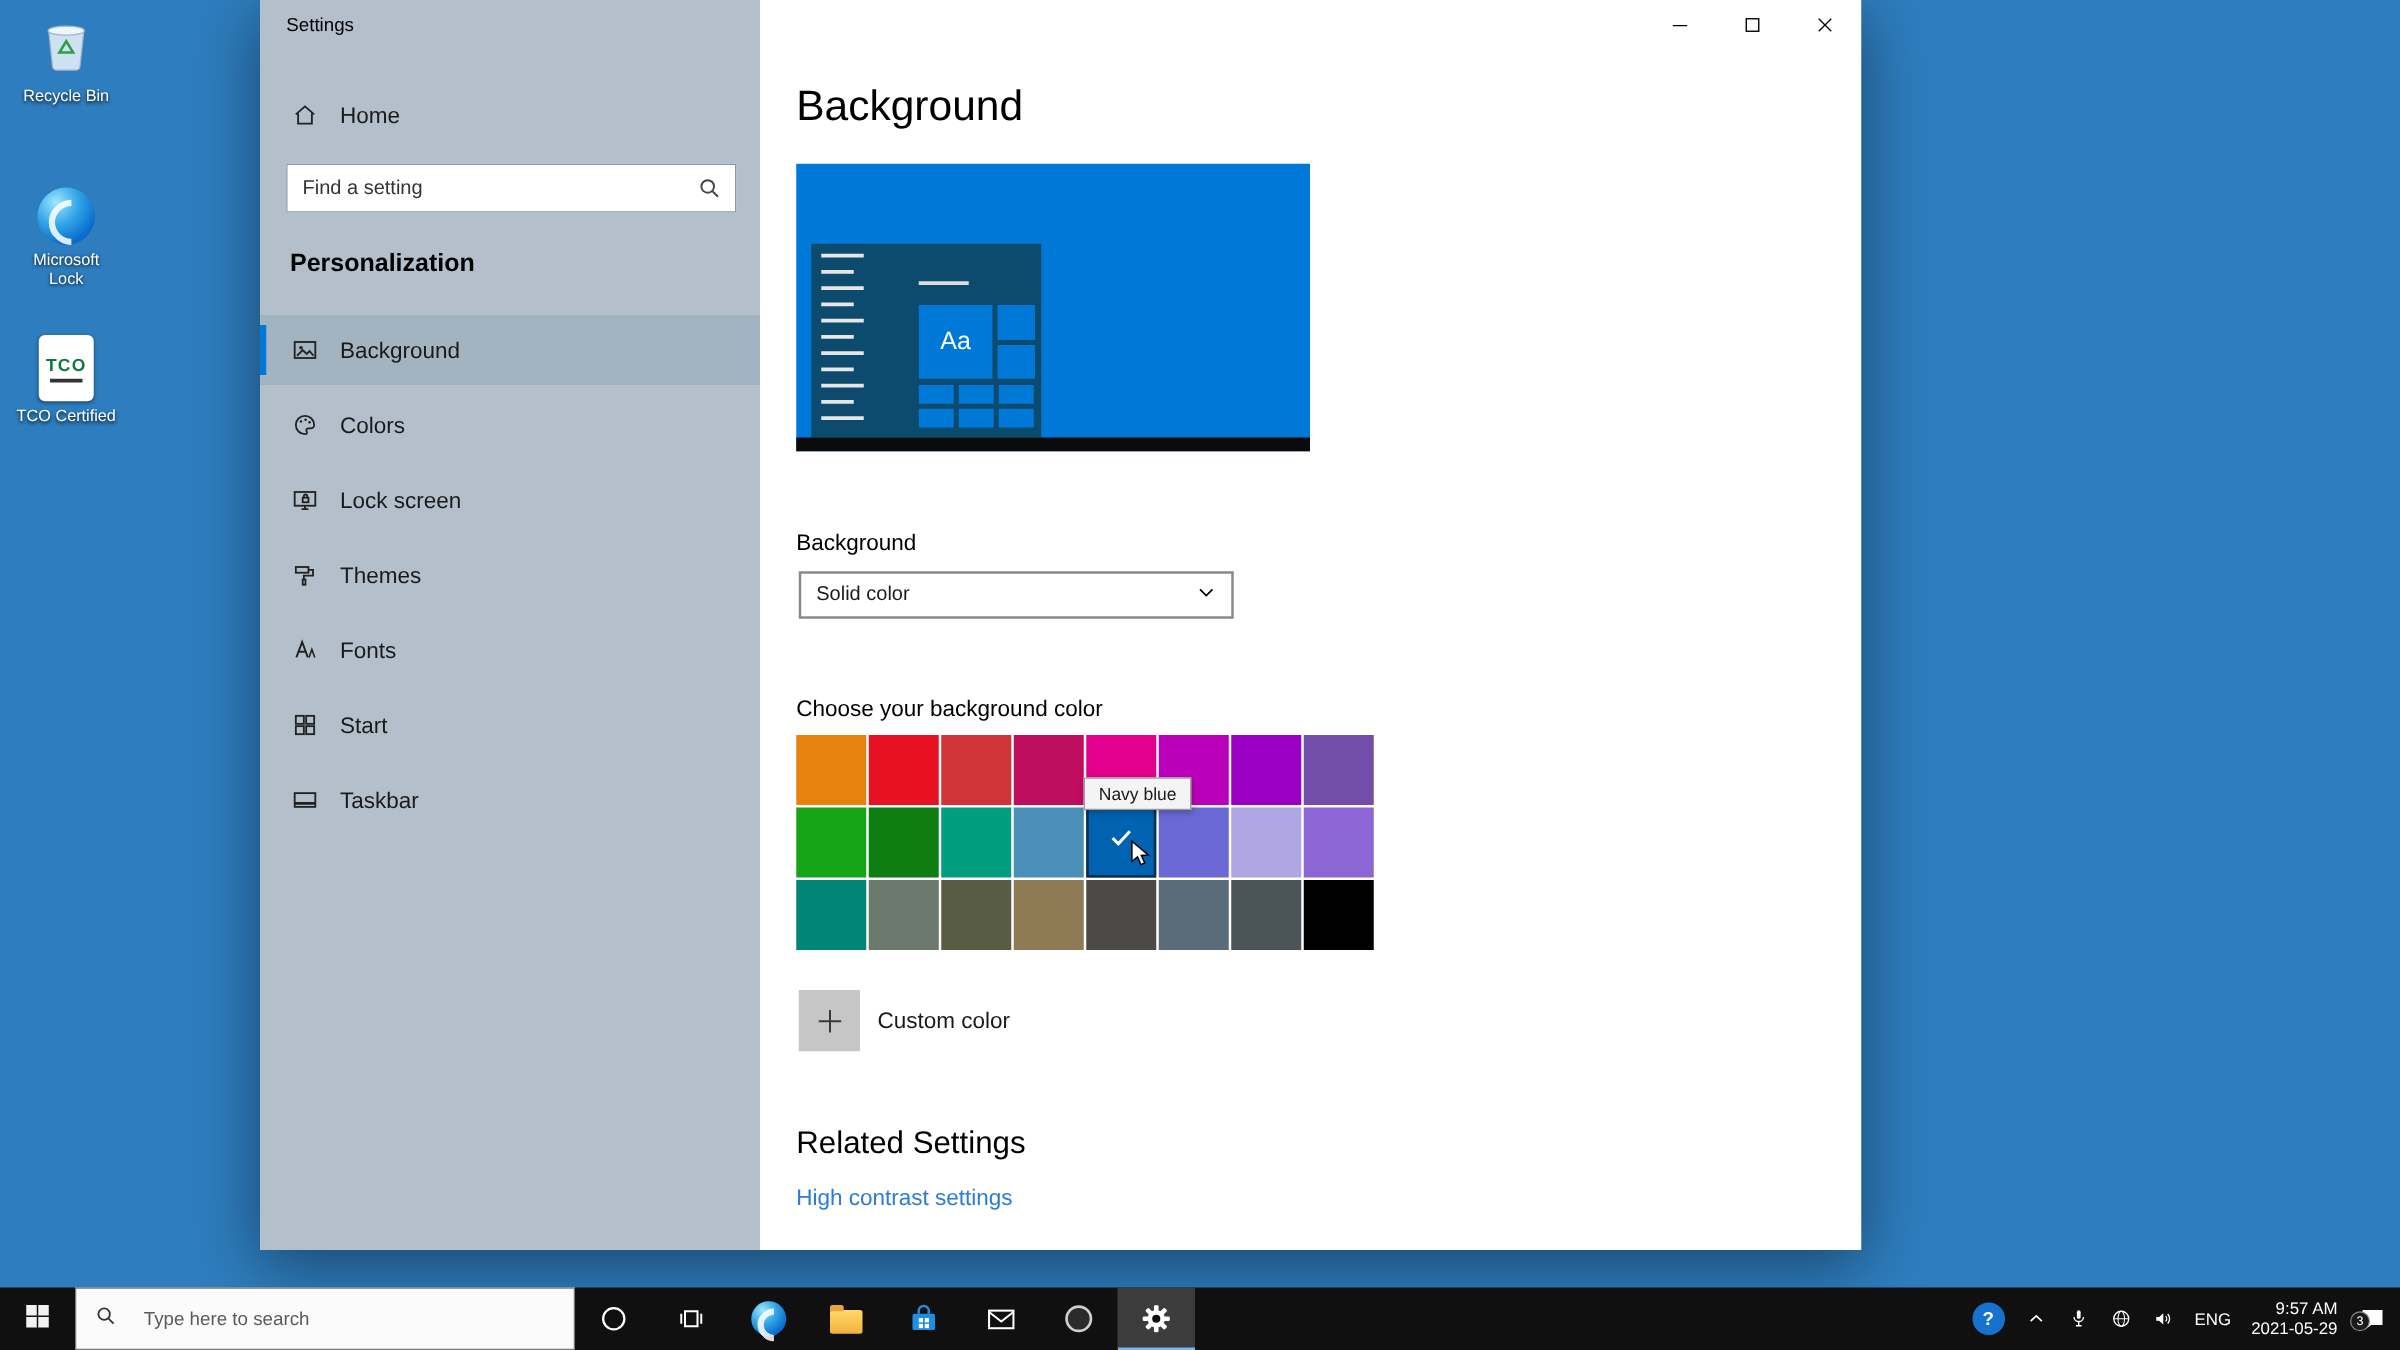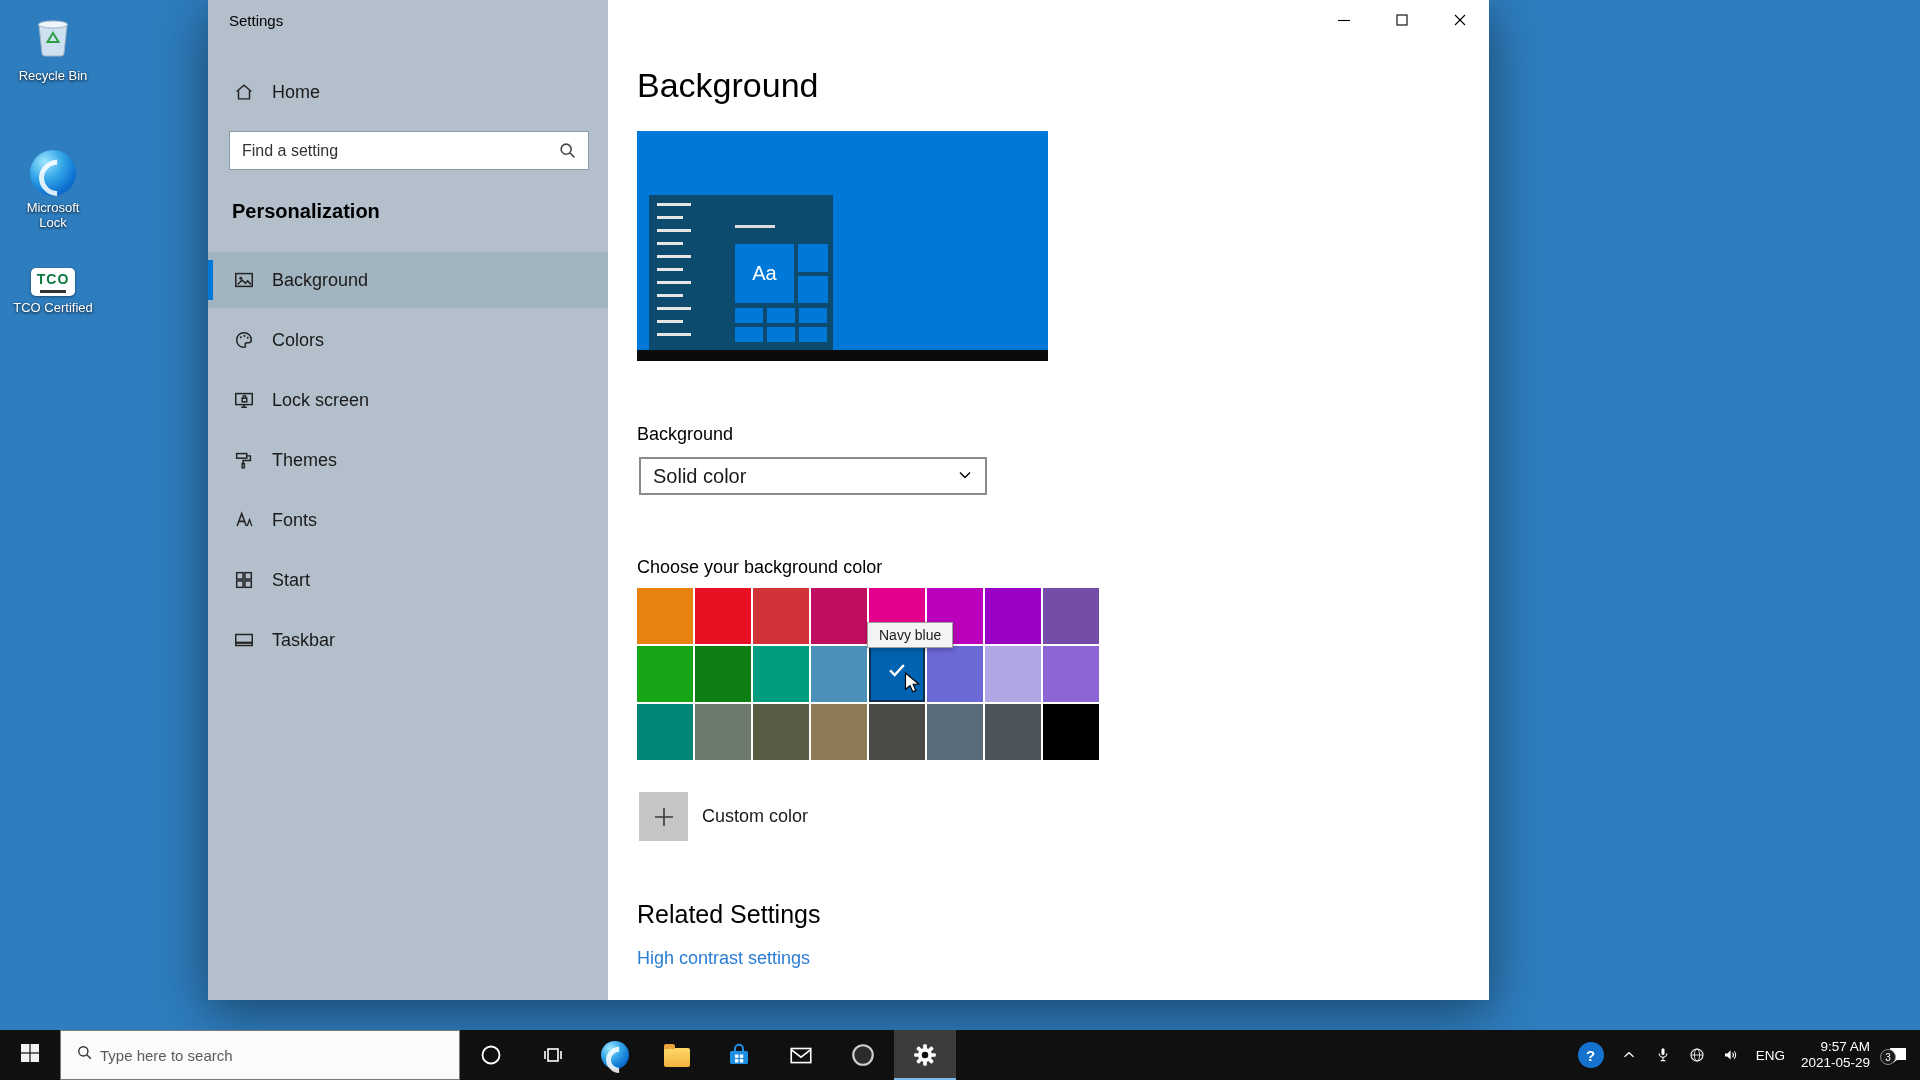--- a/index.html
+++ b/index.html
@@ -11,21 +11,21 @@
   body{font-family:"Liberation Sans","DejaVu Sans",sans-serif;color:#1a1a1a;}
   .stage{position:relative;width:1920px;height:1080px;background:var(--desktop);overflow:hidden;}
 
   
   .desk-icon{position:absolute;left:10px;width:86px;display:flex;flex-direction:column;align-items:center;gap:5px;cursor:default;}
   .di-label{font-size:13px;color:#fff;text-align:center;line-height:1.15;text-shadow:0 1px 3px rgba(0,0,0,.9);}
   .edge-ball{position:relative;width:46px;height:46px;border-radius:50%;
     background:radial-gradient(circle at 32% 26%,#9ee7ff 0%,#35a7e8 38%,#0b6fd0 72%,#0a4fae 100%);}
   .edge-ball::after{content:"";position:absolute;left:19%;top:21%;width:56%;height:56%;border-radius:50%;
     border:5px solid rgba(255,255,255,.85);border-right-color:transparent;border-bottom-color:transparent;transform:rotate(-45deg);}
-  .tco-card{width:44px;height:28px;background:#fff;border-radius:5px;display:flex;flex-direction:column;align-items:center;justify-content:center;gap:3px;box-shadow:0 1px 3px rgba(0,0,0,.4);}
+  .tco-card{width:44px;height:53px;background:#fff;border-radius:5px;display:flex;flex-direction:column;align-items:center;justify-content:center;gap:3px;box-shadow:0 1px 3px rgba(0,0,0,.4);}
   .tco-text{color:#0c7a3e;font-weight:bold;font-size:14px;letter-spacing:1px;}
   .tco-bar{width:26px;height:3px;background:#333;}
 
   
   .window{position:absolute;left:208px;top:0;width:1281px;height:1000px;display:flex;box-shadow:0 12px 50px rgba(0,0,0,.45);}
   .sidebar{flex:none;width:400px;background:var(--sidebar-bg);position:relative;}
   .win-title{position:absolute;left:21px;top:12px;font-size:15px;color:#000;}
   .nav-icon{width:24px;height:24px;display:inline-flex;align-items:center;justify-content:center;flex:none;}
   .nav-icon svg{width:22px;height:22px;}
   .home-item{position:absolute;left:0;top:70px;width:100%;height:44px;display:flex;align-items:center;gap:16px;padding-left:24px;cursor:pointer;}
@@ -52,42 +52,42 @@
   .pv-line{width:34px;height:3px;background:#e6e6e6;}
   .pv-line:nth-child(2n){width:26px;}
   .pv-toplabel{position:absolute;left:86px;top:30px;width:40px;height:3px;background:#dcdcdc;}
   .pv-aa{position:absolute;left:86px;top:49px;width:59px;height:59px;background:var(--accent);color:#fff;font-size:20px;display:flex;align-items:center;justify-content:center;}
   .pv-t1{position:absolute;left:149px;top:49px;width:30px;height:28px;background:var(--accent);}
   .pv-t2{position:absolute;left:149px;top:81px;width:30px;height:27px;background:var(--accent);}
   .pv-small{position:absolute;left:86px;top:113px;display:grid;grid-template-columns:repeat(3,28px);grid-auto-rows:15px;gap:4px;}
   .pv-small span{background:var(--accent);}
 
   .field-label{position:absolute;left:29px;top:424px;font-size:18px;color:#000;}
-  .dropdown{position:absolute;left:31px;top:457px;width:348px;height:38px;border:2px solid #8a8a8a;background:#fff;display:flex;align-items:center;padding:0 12px;font-size:20px;cursor:pointer;}
+  .dropdown{position:absolute;left:31px;top:457px;width:348px;height:38px;border:2px solid #8a8a8a;background:#fff;display:flex;align-items:center;padding:0 12px;font-size:16px;cursor:pointer;}
   .dropdown .chev{margin-left:auto;}
   .choose-label{position:absolute;left:29px;top:557px;font-size:18px;color:#000;}
 
   .color-area{position:absolute;left:29px;top:588px;width:480px;height:250px;}
   .color-grid{display:grid;grid-template-columns:repeat(8,56px);grid-auto-rows:56px;gap:2px;}
   .swatch{cursor:pointer;display:flex;align-items:center;justify-content:center;}
   .swatch.selected{outline:2px solid #0d2f4d;outline-offset:-2px;}
   .swatch .check{width:22px;height:22px;margin-bottom:8px;}
   .tooltip{position:absolute;left:230px;top:34px;background:var(--tooltip-bg);border:1px solid #9e9e9e;padding:4px 11px;font-size:14px;color:#1a1a1a;white-space:nowrap;box-shadow:1px 2px 5px rgba(0,0,0,.25);z-index:6;}
   .cursor-svg{position:absolute;left:267px;top:84px;z-index:7;}
 
   .custom-color{position:absolute;left:31px;top:792px;display:flex;align-items:center;gap:14px;cursor:pointer;}
   .plus-box{width:49px;height:49px;background:#c6c6c6;display:flex;align-items:center;justify-content:center;}
   .cc-label{font-size:18px;}
   .related-title{position:absolute;left:29px;top:900px;font-size:25px;font-weight:400;color:#000;}
   .hc-link{position:absolute;left:29px;top:948px;font-size:18px;color:var(--link);text-decoration:none;cursor:pointer;}
 
   
   .taskbar{position:absolute;left:0;top:1030px;width:1920px;height:50px;background:var(--taskbar-bg);display:flex;align-items:center;z-index:10;}
   .tb-start{width:60px;height:50px;display:flex;align-items:center;justify-content:center;cursor:pointer;}
-  .tb-search{width:400px;height:50px;background:#fbfbfb;border:1px solid #7a7a7a;display:flex;align-items:center;gap:5px;padding-left:14px;}
+  .tb-search{width:400px;height:50px;background:#fbfbfb;border:1px solid #7a7a7a;display:flex;align-items:center;gap:20px;padding-left:14px;}
   .tb-search input{border:none;outline:none;background:transparent;font-size:15px;color:#333;width:300px;font-family:inherit;}
   .tb-search input::placeholder{color:#5a5a5a;}
   .tb-btn{width:62px;height:50px;display:flex;align-items:center;justify-content:center;cursor:pointer;position:relative;}
   .tb-btn:first-of-type{margin-left:16px;}
   .tb-btn.active{background:#3c3c3c;box-shadow:inset 0 -2px 0 #76b9ed;}
   .folder{position:relative;width:26px;height:19px;background:linear-gradient(#ffd96b,#f2b23c);border-radius:2px;margin-top:4px;}
   .folder::before{content:"";position:absolute;left:0;top:-4px;width:11px;height:5px;background:#e8a33d;border-radius:2px 2px 0 0;}
   .tray{margin-left:auto;display:flex;align-items:center;gap:16px;padding-right:10px;height:100%;}
   .tray-item{display:flex;align-items:center;justify-content:center;color:#f0f0f0;cursor:pointer;position:relative;}
   .help-circle{width:26px;height:26px;border-radius:50%;background:#1573cf;color:#fff;font-size:15px;font-weight:bold;display:flex;align-items:center;justify-content:center;}

